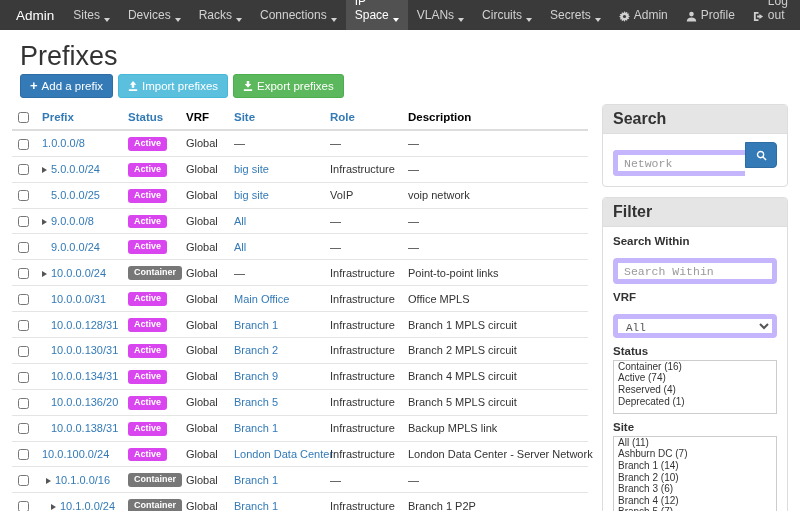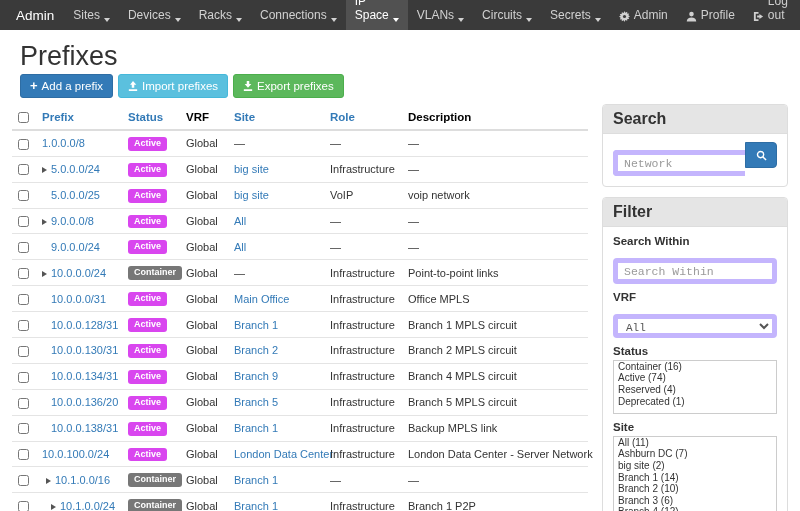--- a/index.html
+++ b/index.html
@@ -367,21 +367,20 @@
             <div class="option">Container (16)</div>
             <div class="option">Active (74)</div>
             <div class="option">Reserved (4)</div>
             <div class="option">Deprecated (1)</div>
           </div>
 
         <label class="filter-label">Site</label>
         <div class="listbox" id="site-listbox">
             <div class="option">All (11)</div>
             <div class="option">Ashburn DC (7)</div>
-            <div class="option">big site (2)</div>
             <div class="option">Branch 1 (14)</div>
             <div class="option">Branch 2 (10)</div>
             <div class="option">Branch 3 (6)</div>
             <div class="option">Branch 4 (12)</div>
             <div class="option">Branch 5 (7)</div>
           </div>
 
         <label class="filter-label">Role</label>
         <div class="listbox" id="role-listbox">
             <div class="option">Infrastructure (25)</div>

